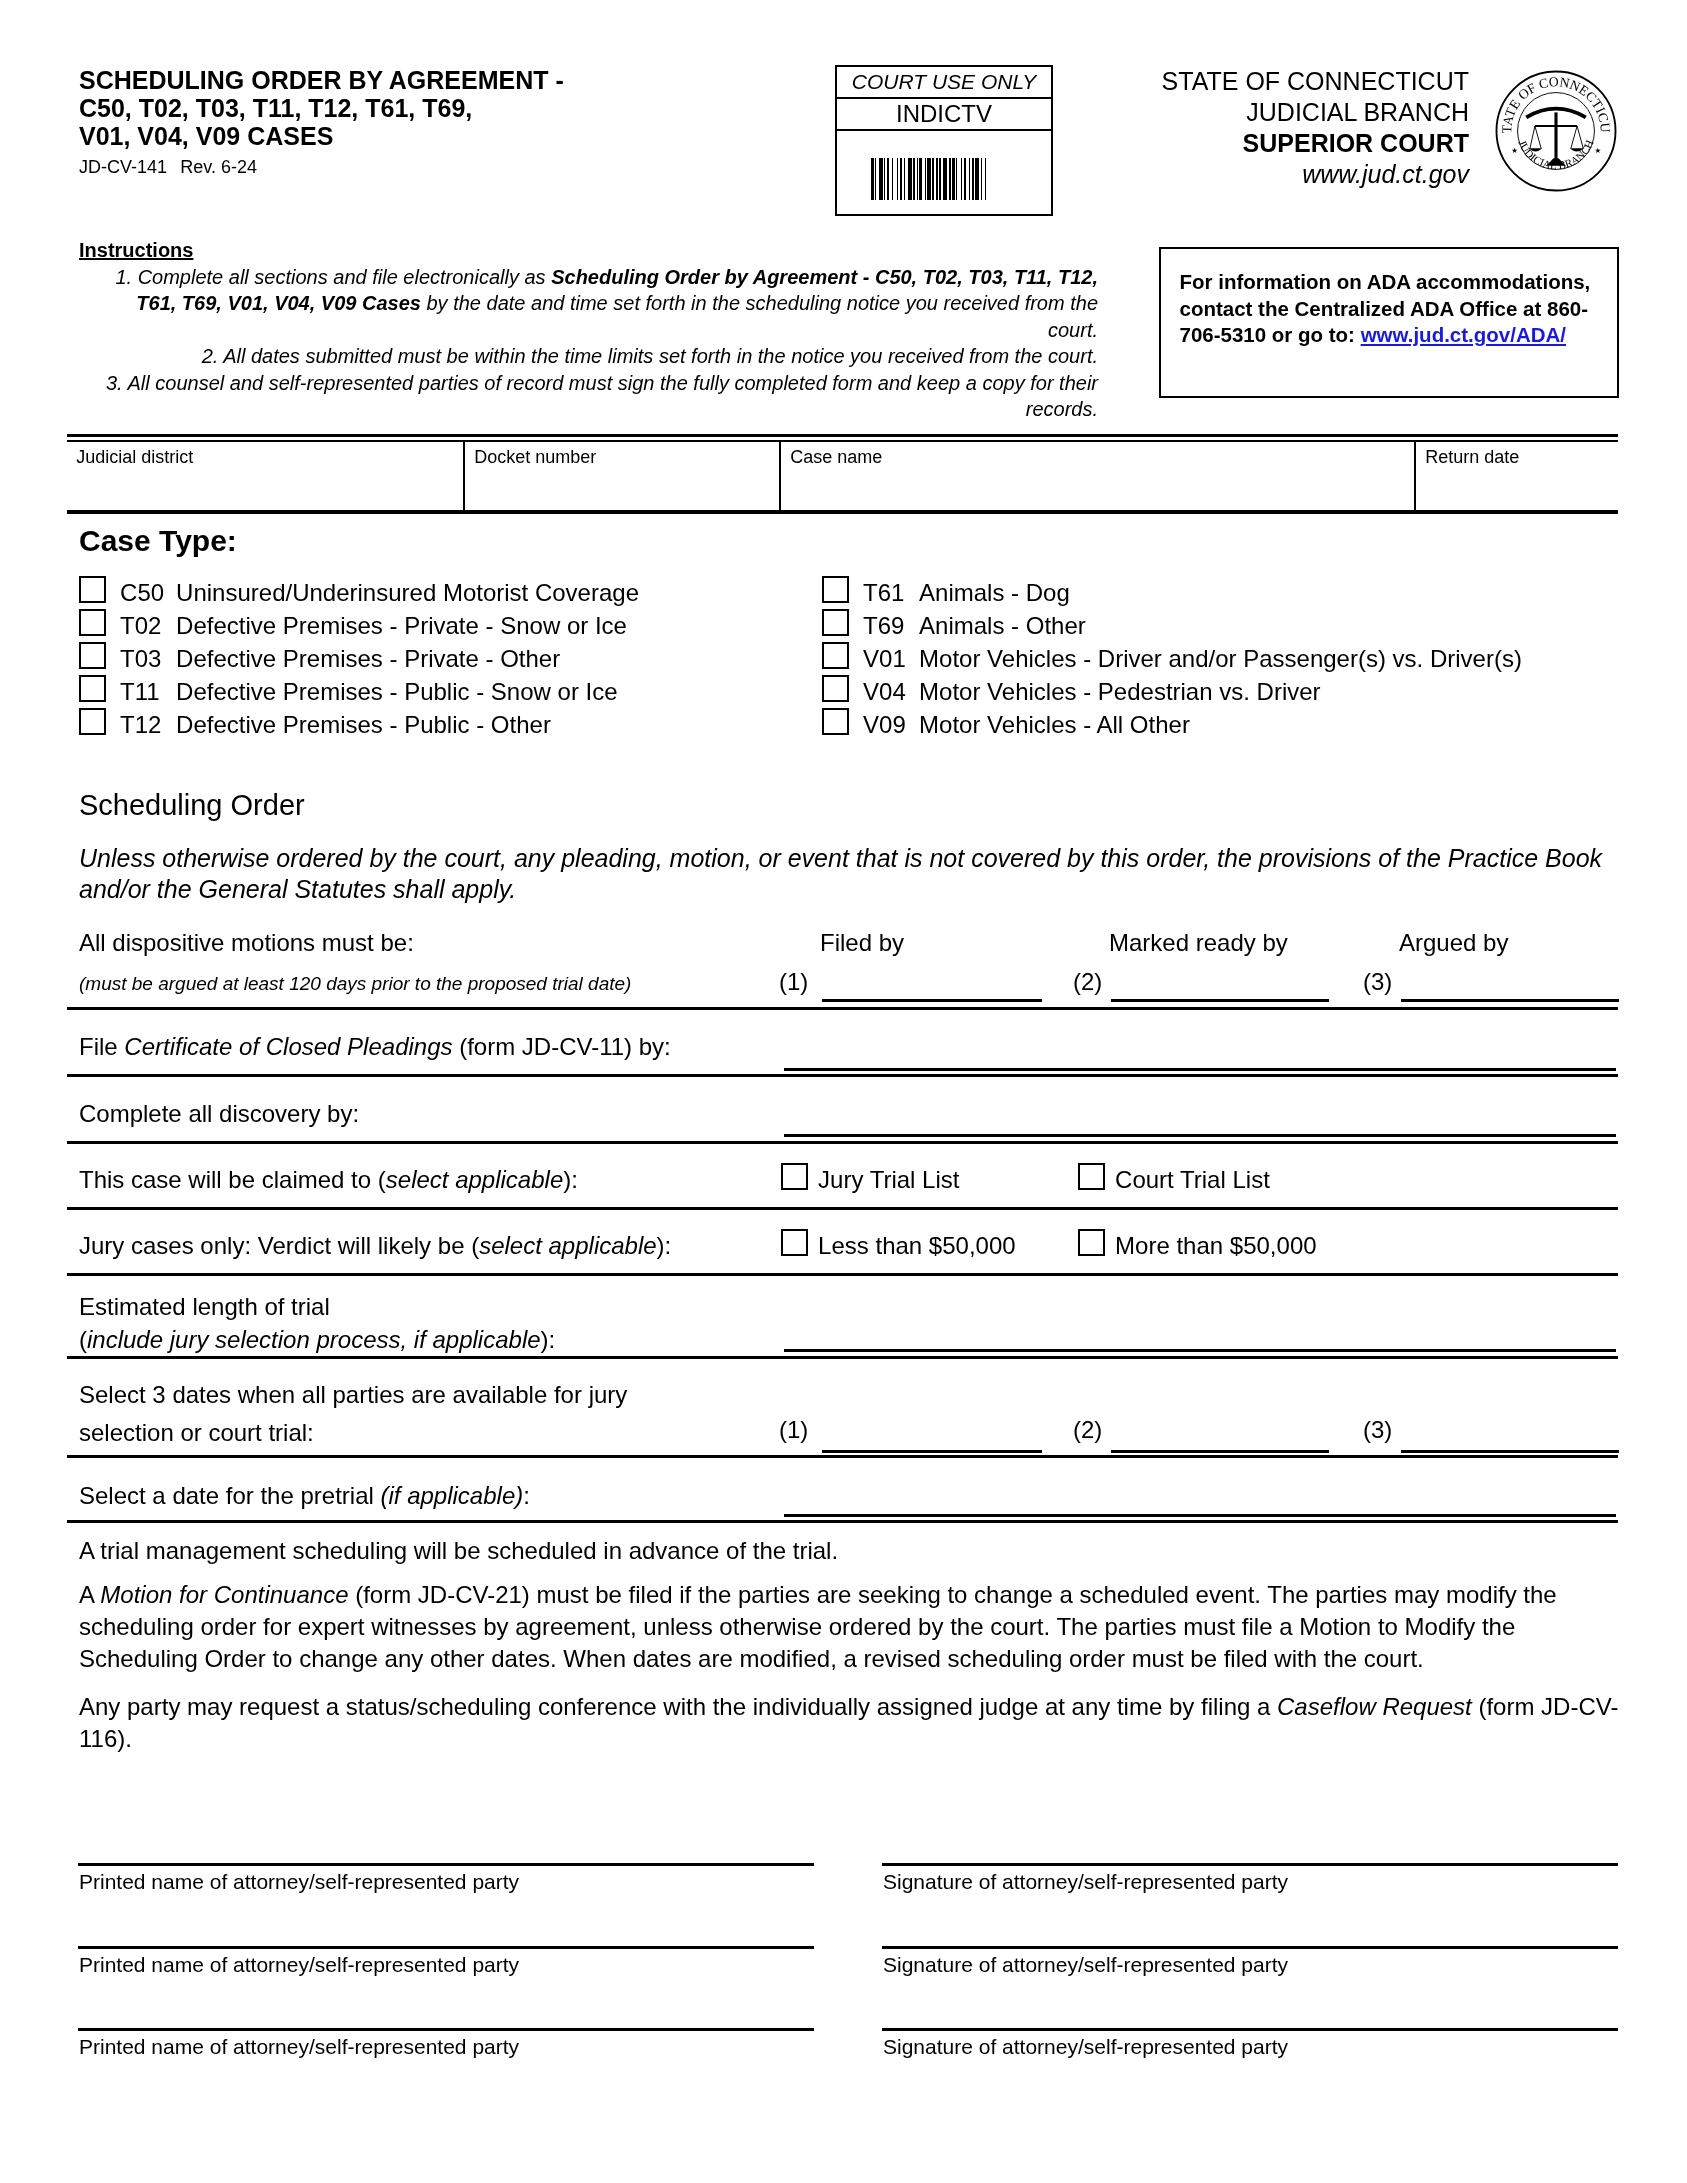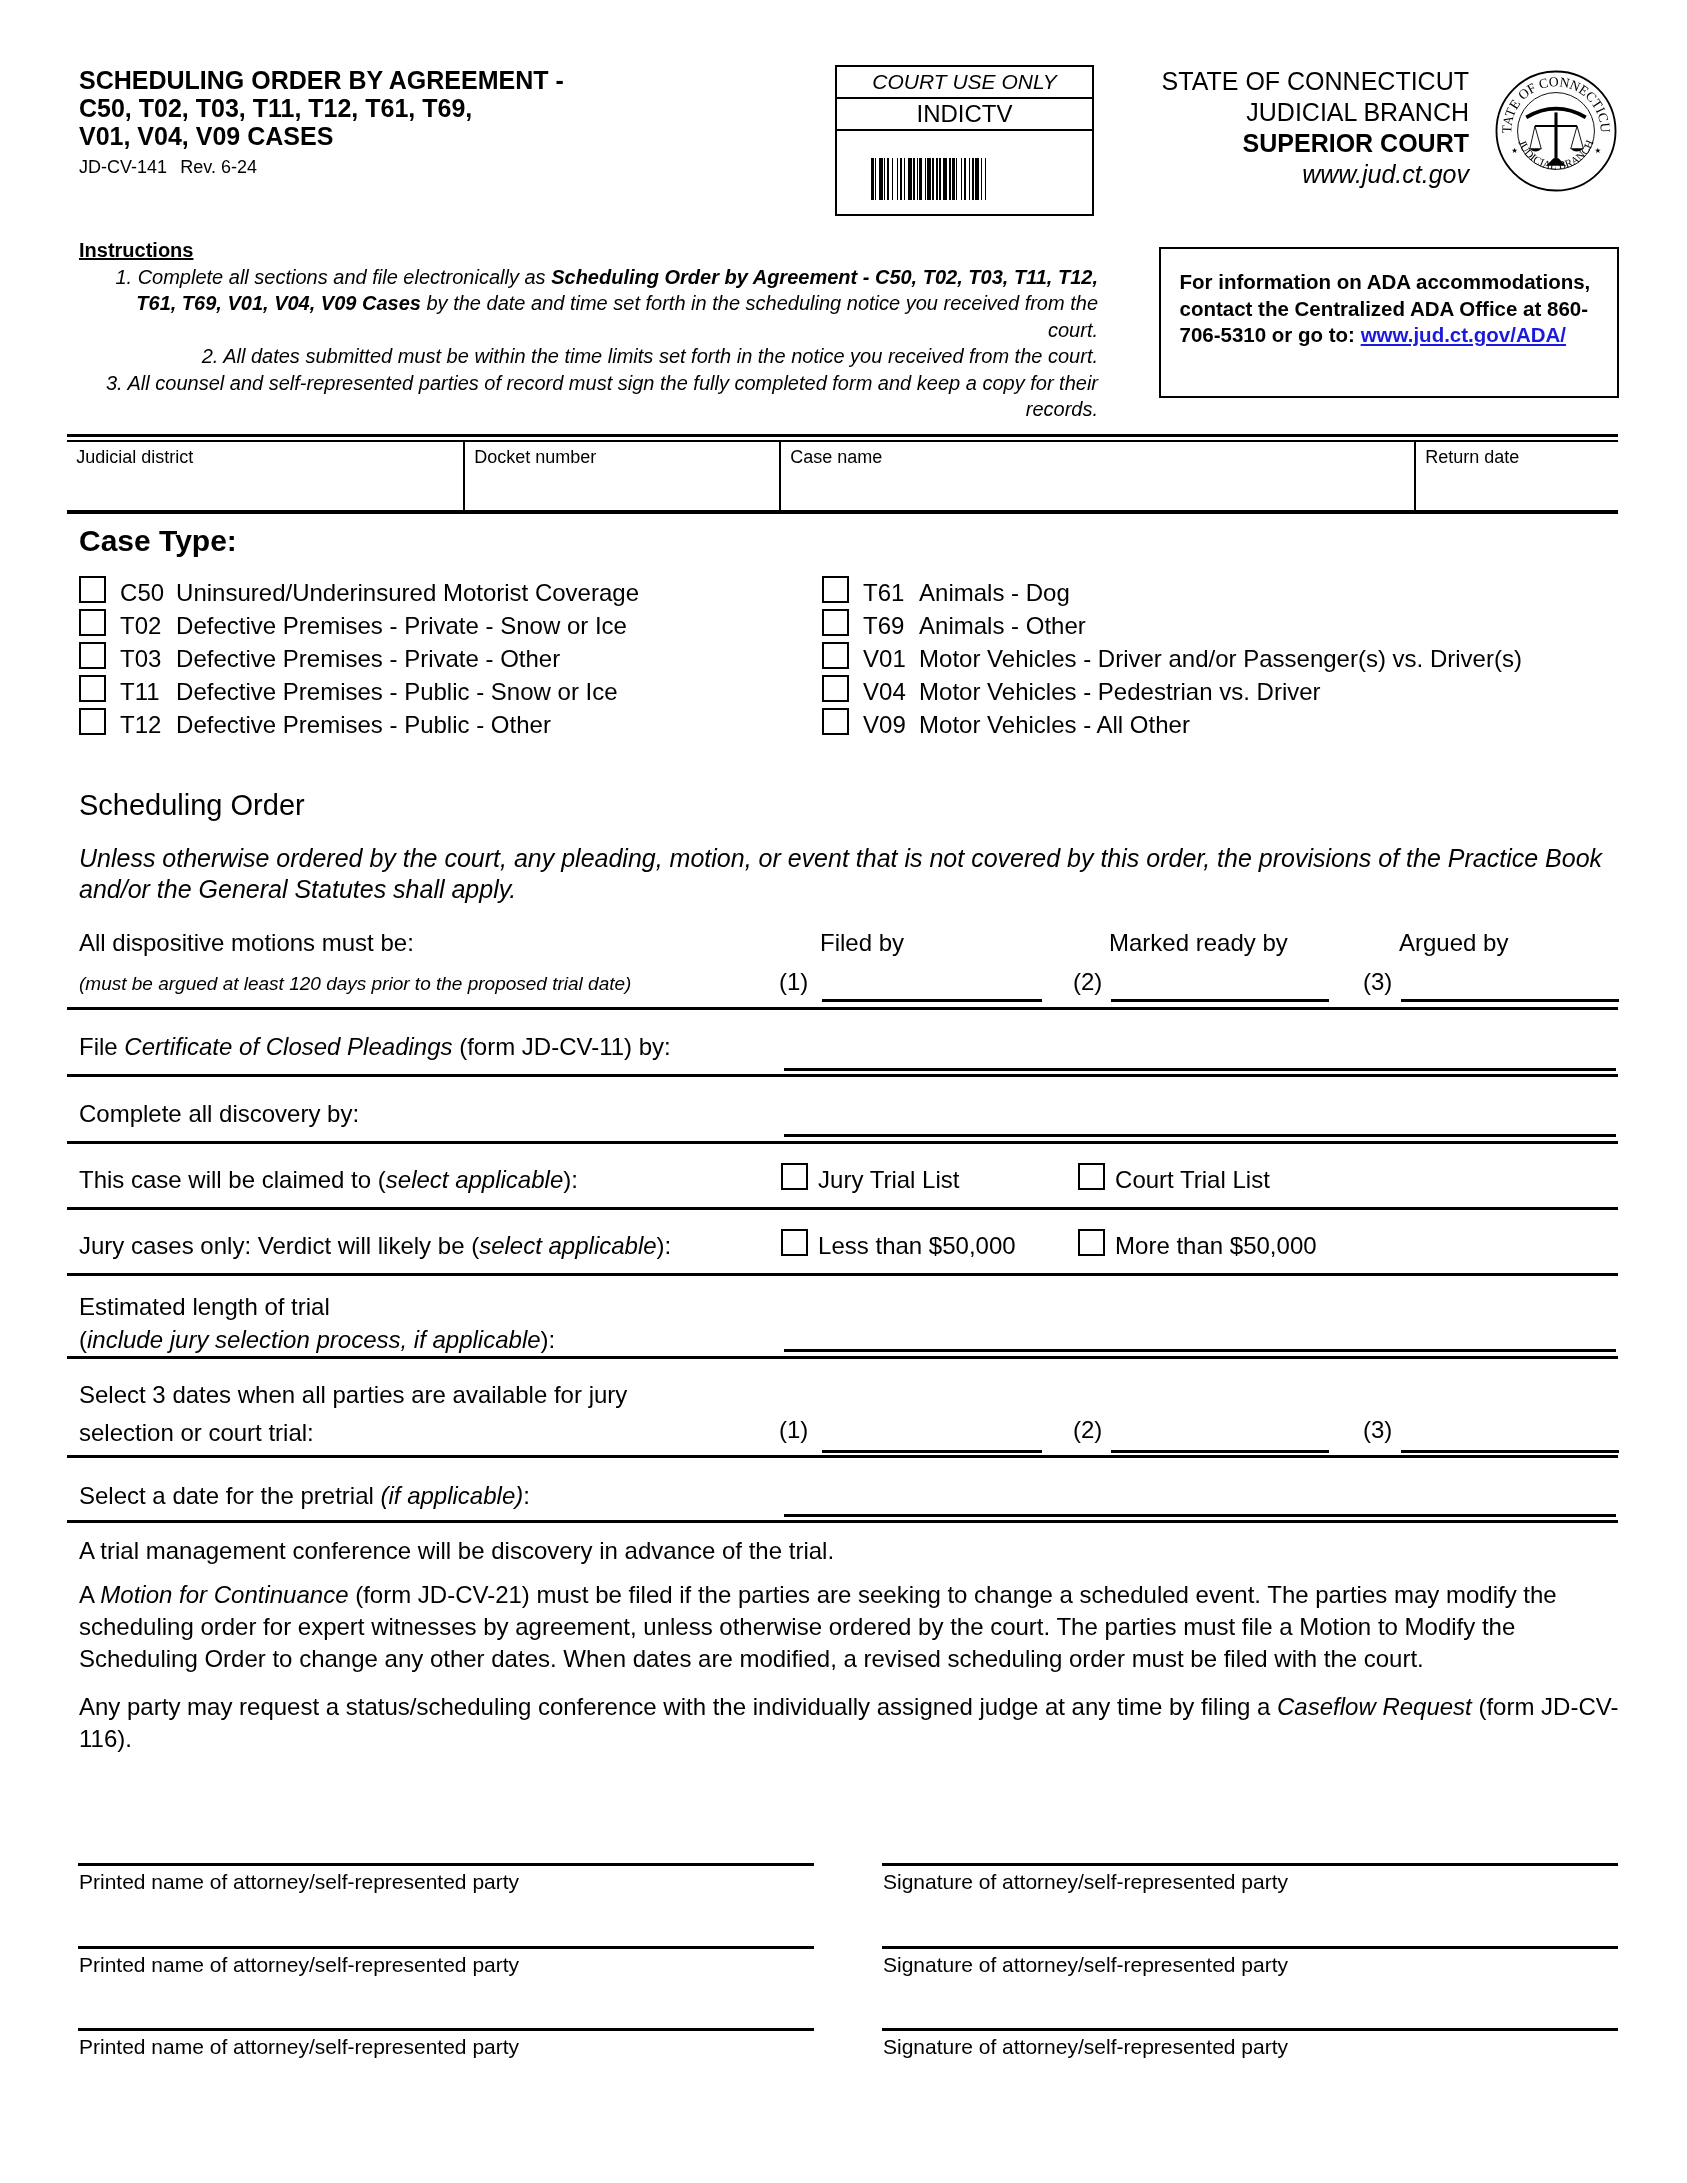--- a/index.html
+++ b/index.html
@@ -5,21 +5,21 @@
   * { box-sizing: border-box; margin: 0; padding: 0; }
   html, body { width: 1687px; height: 2183px; background: #ffffff; }
   body { font-family: "Liberation Sans", "DejaVu Sans", sans-serif; color: #000; position: relative; overflow: hidden; }
   .abs { position: absolute; }
 
   
   .title { left: 79px; top: 66px; font-weight: bold; font-size: 25px; line-height: 28px; }
   .formid { left: 79px; top: 157px; font-size: 18px; }
   .formid span { margin-right: 13.2px; }
 
-  .courtbox { left: 835px; top: 65px; width: 259px; height: 151px; border: 2.6px solid #000; }
+  .courtbox { left: 835px; top: 65px; width: 218px; height: 151px; border: 2.6px solid #000; }
   .courtbox .row1 { height: 32px; border-bottom: 2.6px solid #000; text-align: center; font-style: italic; font-size: 21px; line-height: 29px; }
   .courtbox .row2 { height: 32px; border-bottom: 2.6px solid #000; text-align: center; font-size: 24px; line-height: 30px; }
   .barcode { position: absolute; left: 34px; top: 91px; width: 189px; height: 42px; display: flex; align-items: stretch; }
   .barcode i { display: block; background: #000; height: 100%; }
 
   .state { right: 218px; top: 66px; text-align: right; font-size: 25px; line-height: 31px; }
   .state .bold { font-weight: bold; }
   .state .url { font-style: italic; }
   .seal { left: 1494px; top: 69px; width: 124px; height: 124px; }
 
@@ -317,21 +317,21 @@
 <div class="abs lbl" style="left:1073px; top:1416px;">(2)</div>
 <div class="abs line" style="left:1111px; top:1450px; width:218px;"></div>
 <div class="abs lbl" style="left:1363px; top:1416px;">(3)</div>
 <div class="abs line" style="left:1401px; top:1450px; width:218px;"></div>
 <div class="abs rule" style="top:1455px;"></div>
 
 <div class="abs lbl" style="left:79px; top:1482px;"><span>Select a date for the pretrial </span><i>(if applicable)</i><span>:</span></div>
 <div class="abs line" style="left:784px; top:1514px; width:832px;"></div>
 <div class="abs rule" style="top:1520px;"></div>
 
-<div class="abs para" style="top:1535px;">A trial management conference will be discovery in advance of the trial.</div>
+<div class="abs para" style="top:1535px;">A trial management scheduling will be scheduled in advance of the trial.</div>
 <div class="abs para" style="top:1579px;"><span>A </span><i>Motion for Continuance</i><span> (form JD-CV-21) must be filed if the parties are seeking to change a scheduled event. The parties may modify the scheduling order for expert witnesses by agreement, unless otherwise ordered by the court. The parties must file a Motion to Modify the Scheduling Order to change any other dates. When dates are modified, a revised scheduling order must be filed with the court.</span></div>
 <div class="abs para" style="top:1647px;margin-top:44px;"><span>Any party may request a status/scheduling conference with the individually assigned judge at any time by filing a </span><i>Caseflow Request</i><span> (form JD-CV-116).</span></div>
 
 <div class="abs sig-line" style="left:78px; top:1863px; width:736px;"></div>
 <div class="abs sig-lbl" style="left:79px; top:1870px;">Printed name of attorney/self-represented party</div>
 <div class="abs sig-line" style="left:882px; top:1863px; width:736px;"></div>
 <div class="abs sig-lbl" style="left:883px; top:1870px;">Signature of attorney/self-represented party</div>
 
 <div class="abs sig-line" style="left:78px; top:1946px; width:736px;"></div>
 <div class="abs sig-lbl" style="left:79px; top:1953px;">Printed name of attorney/self-represented party</div>

